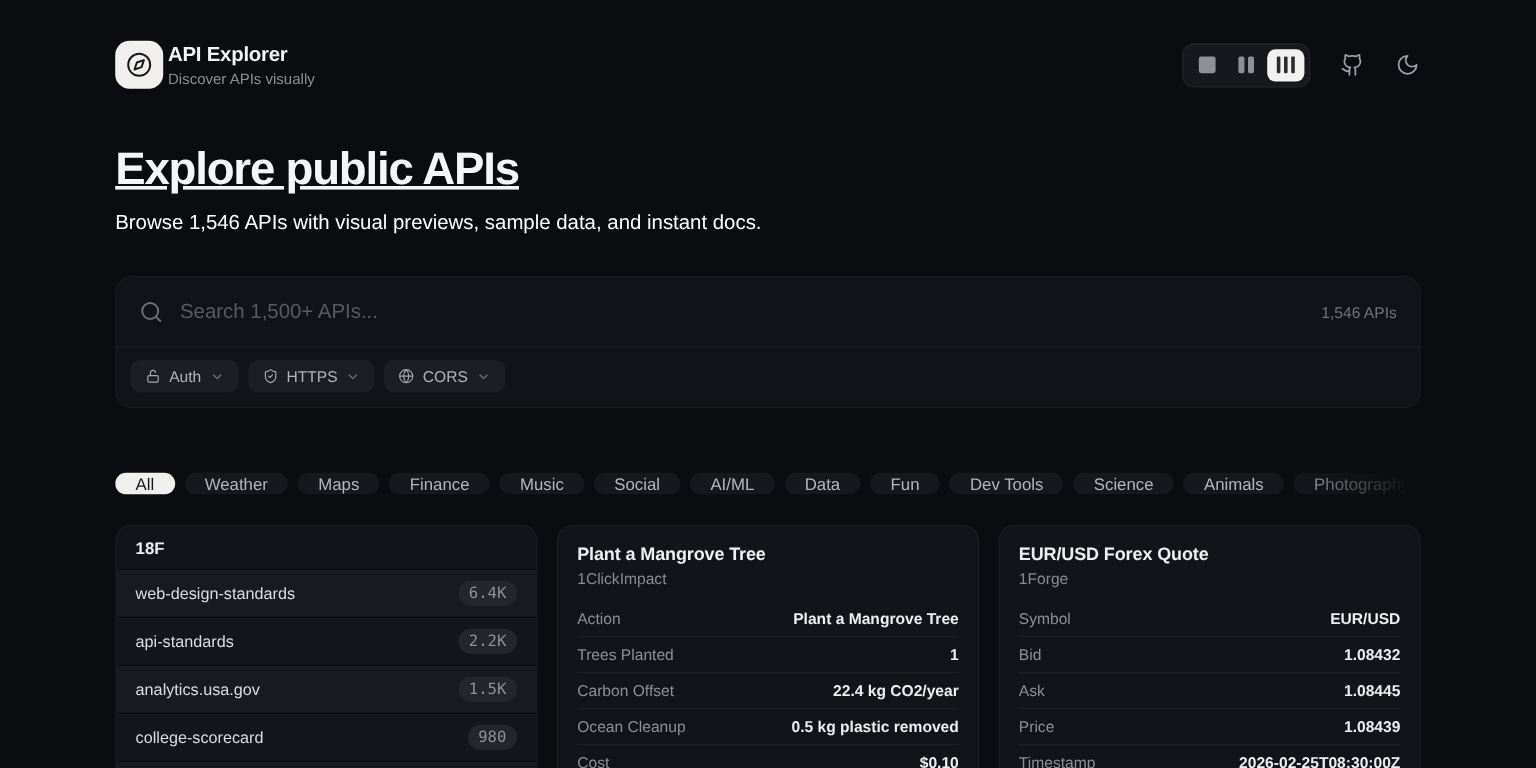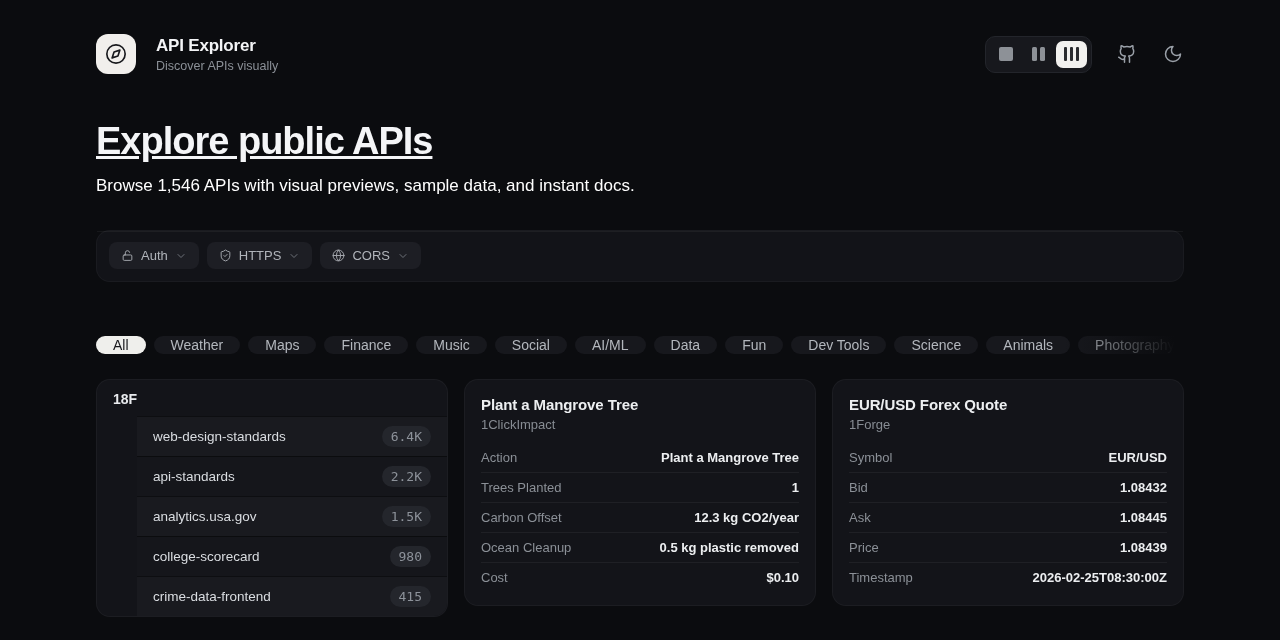--- a/index.html
+++ b/index.html
@@ -7,21 +7,21 @@
   body {
     background:#0b0c0f;
     font-family:"Liberation Sans","DejaVu Sans",sans-serif;
     color:#e8eaec;
     -webkit-font-smoothing:antialiased;
   }
   .container { width:1088px; margin:0 auto; }
 
   
   .header { display:flex; align-items:center; justify-content:space-between; padding-top:34px; }
-  .brand { display:flex; align-items:center; gap:20px; }
+  .brand { display:flex; align-items:center; gap:4px; }
   .logo { width:40px; height:40px; background:#f1efec; border-radius:12px; display:flex; align-items:center; justify-content:center; }
   .logo svg { width:22px; height:22px; stroke:#17181c; fill:none; stroke-width:1.8; stroke-linecap:round; stroke-linejoin:round; }
   .brand-title { font-size:17px; font-weight:700; color:#f3f4f6; letter-spacing:-0.2px; }
   .brand-sub { font-size:12.5px; color:#8b9097; margin-top:3px; }
 
   .header-right { display:flex; align-items:center; gap:24px; }
   .view-switcher { display:flex; gap:2px; background:#17181d; border:1px solid #23252b; border-radius:10px; padding:4px; }
   .view-btn { width:31px; height:27px; border-radius:7px; display:flex; align-items:center; justify-content:center; gap:2.5px; cursor:pointer; }
   .view-btn.active { background:#f2f1ef; }
   .vb-square { width:14px; height:14px; background:#8d9197; border-radius:2px; }
@@ -52,21 +52,21 @@
   .tabs { display:flex; gap:8px; white-space:nowrap; }
   .tab { flex:0 0 auto; height:18px; padding:0 17px; border-radius:999px; background:#17181d; color:#b3b7bd; font-size:14px; display:flex; align-items:center; cursor:pointer;margin-top:28px; }
   .tab.active { background:#efefec; color:#17181c; font-weight:500; }
   .tabs-fade { position:absolute; top:0; right:0; bottom:0; width:120px; background:linear-gradient(to right, rgba(11,12,15,0), #0b0c0f 92%); pointer-events:none; }
 
   
   .cards { margin-top:25px; display:grid; grid-template-columns:repeat(3,1fr); gap:16px; align-items:start; }
   .card { background:#131419; border:1px solid rgba(255,255,255,0.04); border-radius:14px; overflow:hidden; }
 
   .list-header { padding:11px 16px 9px 16px; font-size:14px; font-weight:700; color:#e9ebee; }
-  .list-row { height:40px; display:flex; align-items:center; justify-content:space-between; padding:0 16px; border-top:1px solid rgba(0,0,0,0.45); cursor:pointer;margin-left:40px; }
+  .list-row { height:40px; display:flex; align-items:center; justify-content:space-between; padding:0 16px; border-top:1px solid rgba(0,0,0,0.45); cursor:pointer; }
   .list-row:nth-child(odd) { background:#191a1f; }
   .list-row:nth-child(even) { background:#15161b; }
   .list-name { font-size:13.5px; color:#dadde1; }
   .list-badge { background:#24262c; color:#8d929a; font-family:"DejaVu Sans Mono",monospace; font-size:13px; padding:3px 9px; border-radius:999px; }
 
   .kv-card { padding:16px 16px 13px 16px; cursor:pointer; }
   .kv-title { font-size:15px; font-weight:700; color:#edeff1; letter-spacing:-0.1px; }
   .kv-provider { font-size:13px; color:#878c93; margin-top:4px; }
   .kv-rows { margin-top:11px; }
   .kv-row { display:flex; align-items:center; justify-content:space-between; padding:7px 0; border-bottom:1px solid rgba(255,255,255,0.055); }
@@ -118,20 +118,28 @@
           <path d="M12 3a6 6 0 0 0 9 9 9 9 0 1 1-9-9Z"></path>
         </svg>
       </div>
     </div>
   </div>
 
   <h1 class="hero-title">Explore public APIs</h1>
   <p class="hero-sub">Browse 1,546 APIs with visual previews, sample data, and instant docs.</p>
 
   <div class="search-panel">
+    <div class="search-row">
+      <svg viewBox="0 0 24 24">
+        <circle cx="11" cy="11" r="8"></circle>
+          <line x1="21" y1="21" x2="16.65" y2="16.65"></line>
+      </svg>
+      <input class="search-input" type="text" placeholder="Search 1,500+ APIs..." style="">
+      <span class="api-count">1,546 APIs</span>
+    </div>
     <div class="panel-divider"></div>
     <div class="chips-row">
       <div class="chip">
         <svg viewBox="0 0 24 24">
           <rect x="4" y="11" width="16" height="10" rx="2"></rect>
             <path d="M8 11V7a4 4 0 0 1 7.9-.8"></path>
         </svg>
         <span>Auth</span>
         <svg class="chev" viewBox="0 0 24 24">
             <path d="m6 9 6 6 6-6"></path>
@@ -215,21 +223,21 @@
         <div class="kv-row">
           <span class="kv-label">Action</span>
           <span class="kv-value">Plant a Mangrove Tree</span>
         </div>
         <div class="kv-row">
           <span class="kv-label">Trees Planted</span>
           <span class="kv-value">1</span>
         </div>
         <div class="kv-row">
           <span class="kv-label">Carbon Offset</span>
-          <span class="kv-value">12.3 kg CO2/year</span>
+          <span class="kv-value">22.4 kg CO2/year</span>
         </div>
         <div class="kv-row">
           <span class="kv-label">Ocean Cleanup</span>
           <span class="kv-value">0.5 kg plastic removed</span>
         </div>
         <div class="kv-row">
           <span class="kv-label">Cost</span>
           <span class="kv-value">$0.10</span>
         </div>
       </div>

